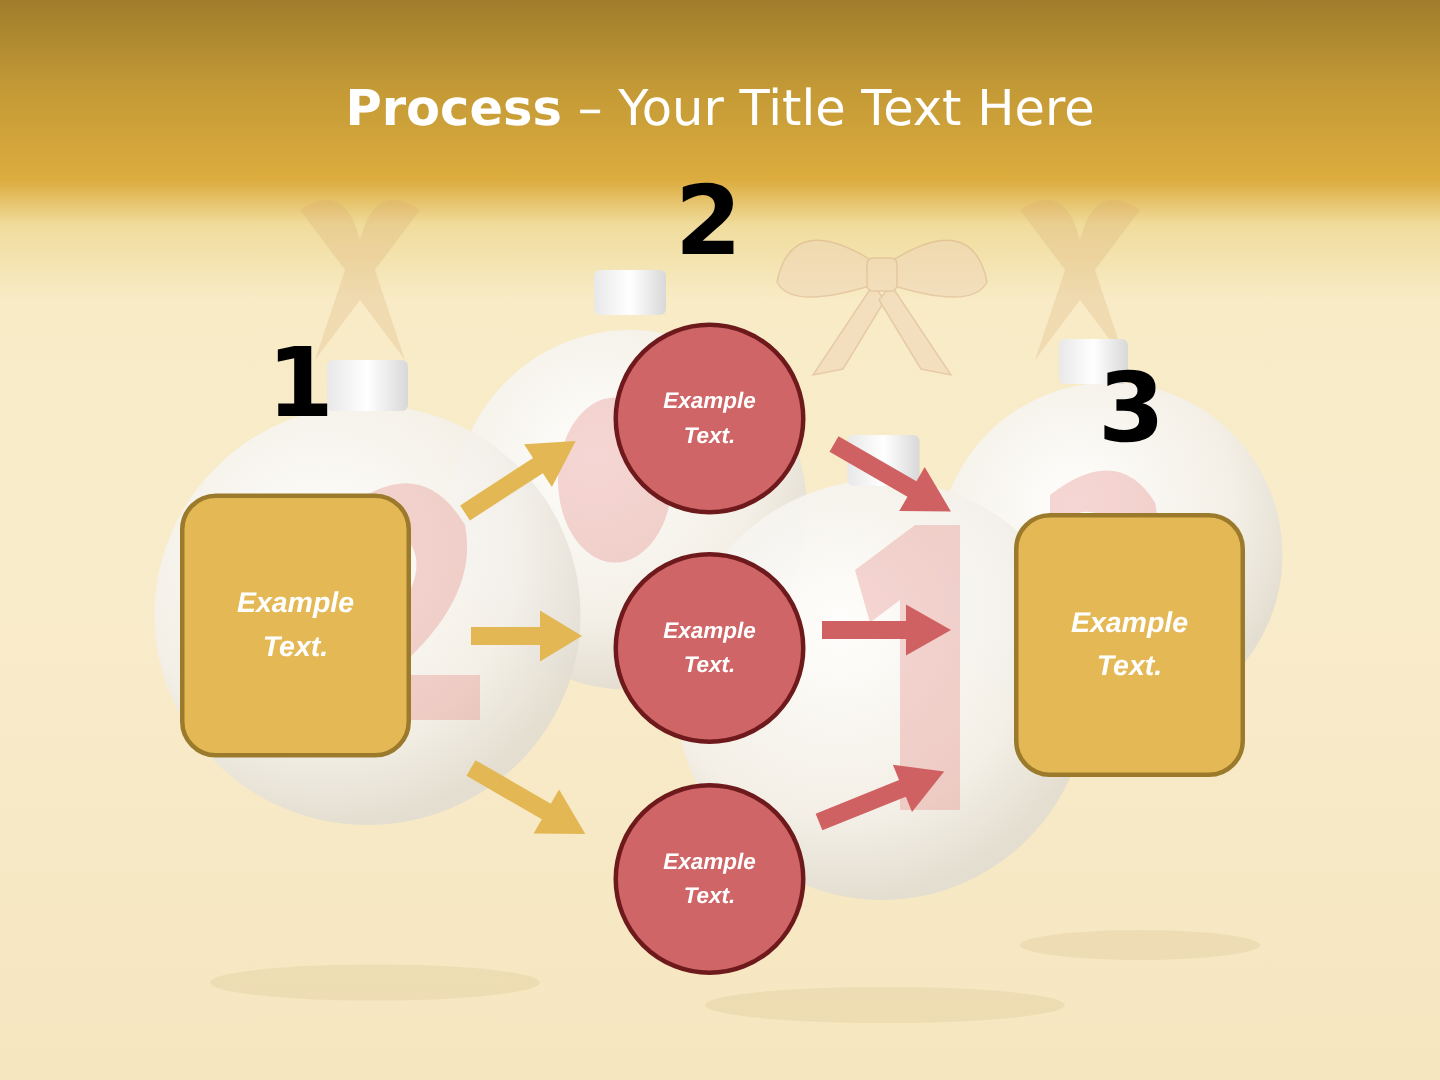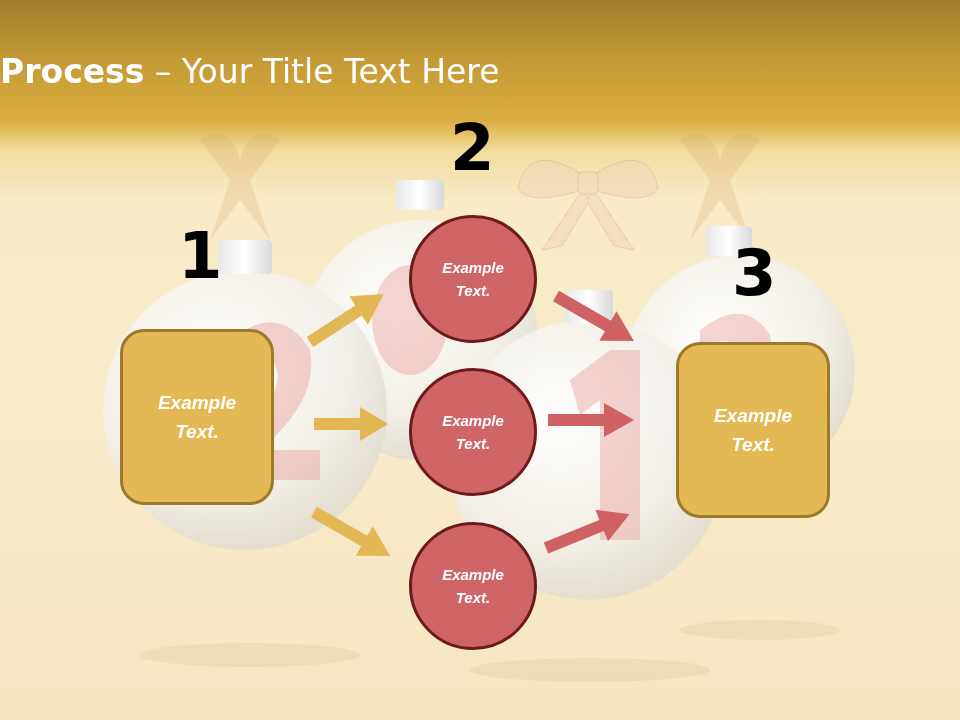--- a/index.html
+++ b/index.html
@@ -3,21 +3,21 @@
 <meta charset="utf-8">
 <style>
   html, body { margin: 0; padding: 0; }
   body { width: 960px; height: 720px; overflow: hidden; font-family: "Liberation Sans", sans-serif; }
   .slide {
     position: relative; width: 960px; height: 720px; overflow: hidden;
     background: linear-gradient(180deg, #a07d2c 0px, #c49a36 60px, #dcac3e 120px, #f0dc9c 150px, #f8ebc6 200px, #f9eccb 400px, #f6e6c0 720px);
   }
   .ornaments { position: absolute; inset: 0; pointer-events: none; }
   .title {
-    position: absolute; left: 0; top: 52px; width: 960px; 
+    position: absolute; left: 0; top: 52px; width: 960px; text-align: center;
     color: #ffffff; font-size: 33px; letter-spacing: 0px;
     font-family: "DejaVu Sans", sans-serif;
   }
   .title b { font-weight: bold; }
   .title span.rest { font-weight: normal; }
   .num {
     position: absolute; font-family: "DejaVu Sans", sans-serif; font-weight: bold;
     font-size: 64px; color: #000; line-height: 1;
   }
   .box {

